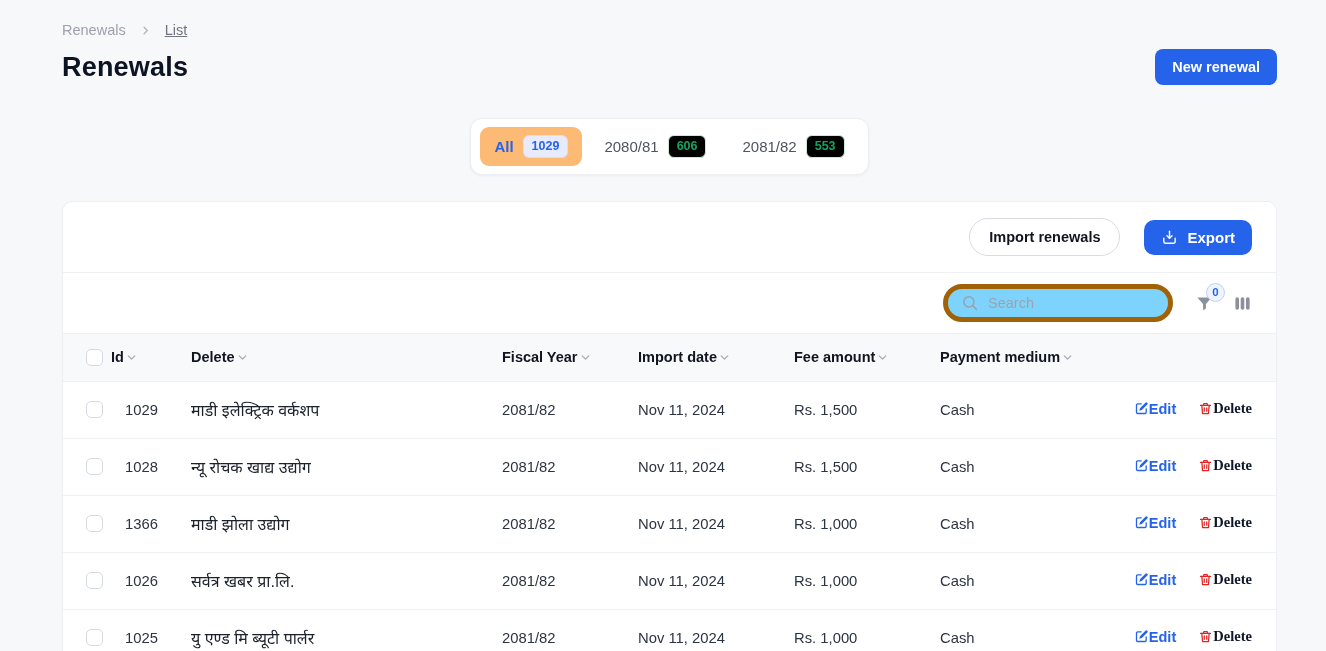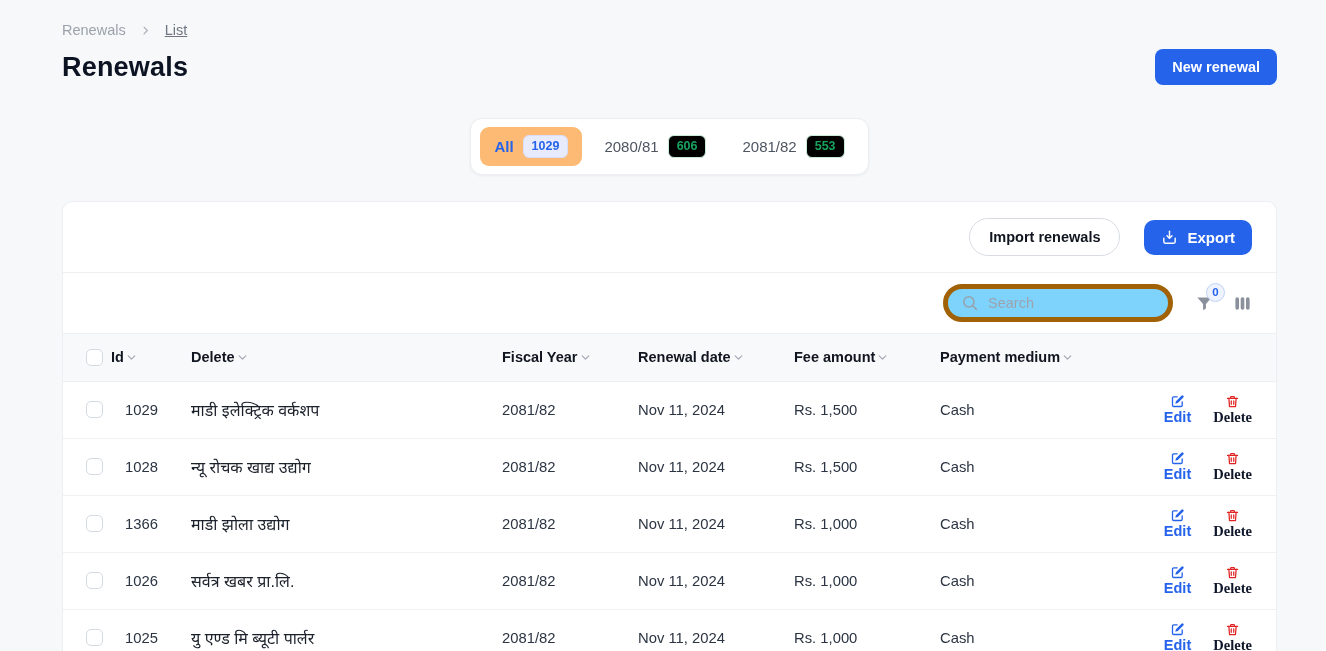--- a/index.html
+++ b/index.html
@@ -96,21 +96,21 @@
   .col-check-pad { padding-left: 23px; }
   .col-id-pad { padding-left: 14px; }
   .cell-member { font-size: 16px; color: #1b212b; }
   .checkbox {
     width: 17px; height: 17px; border: 1.5px solid #d5dae1; border-radius: 5px;
     background: #fff; cursor: pointer;
   }
   .col-actions { text-align: right; padding-right: 24px; white-space: nowrap; }
   .action {
     display: inline-flex; align-items: center; 
-    font-weight: 700; font-size: 14.5px; cursor: pointer; flex-direction: column;
+    font-weight: 700; font-size: 14.5px; cursor: pointer;
   }
   .action-edit { color: #2563eb; margin-right: 18px; }
   .action-delete { color: #0f172a; font-family: Liberation Serif, serif; }
 </style>
 </head>
 <body>
 
 <div class="page">
 
   <div class="breadcrumb">
@@ -231,21 +231,21 @@
       <span class="th-label">Fiscal Year</span>
       <span style="display:inline-flex;">
         <svg viewBox="0 0 24 24" width="13" height="13" fill="none" stroke="#a5abb6" stroke-width="2.4" stroke-linecap="round" stroke-linejoin="round">
                     <path d="M6 9l6 6 6-6"></path>
                   </svg>
       </span>
     </span>
   </th>
             <th>
     <span class="th-inner">
-      <span class="th-label">Renewal date</span>
+      <span class="th-label">Import date</span>
       <span style="display:inline-flex;">
         <svg viewBox="0 0 24 24" width="13" height="13" fill="none" stroke="#a5abb6" stroke-width="2.4" stroke-linecap="round" stroke-linejoin="round">
                     <path d="M6 9l6 6 6-6"></path>
                   </svg>
       </span>
     </span>
   </th>
             <th>
     <span class="th-inner">
       <span class="th-label">Fee amount</span>

